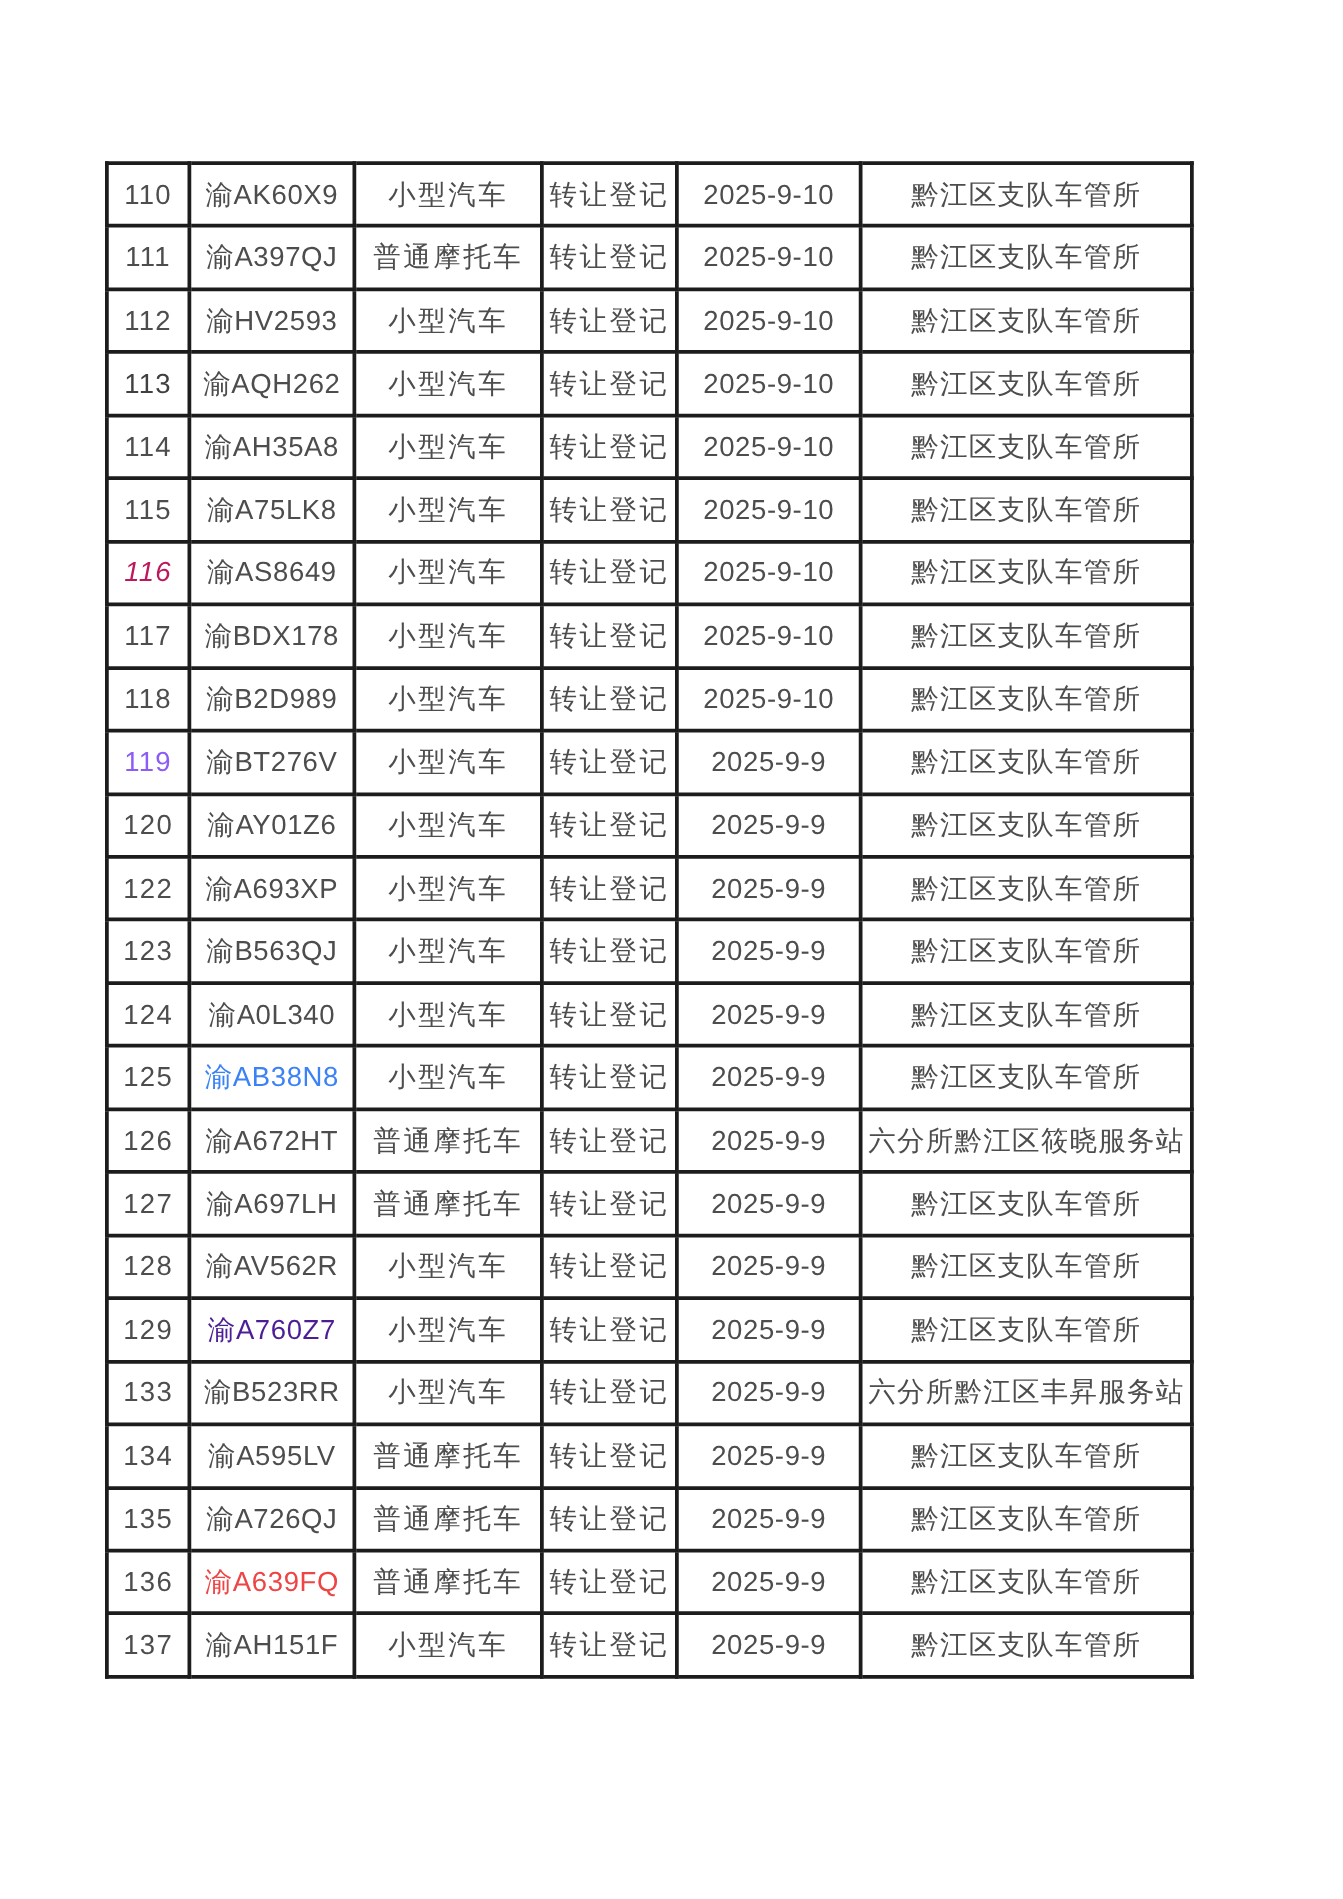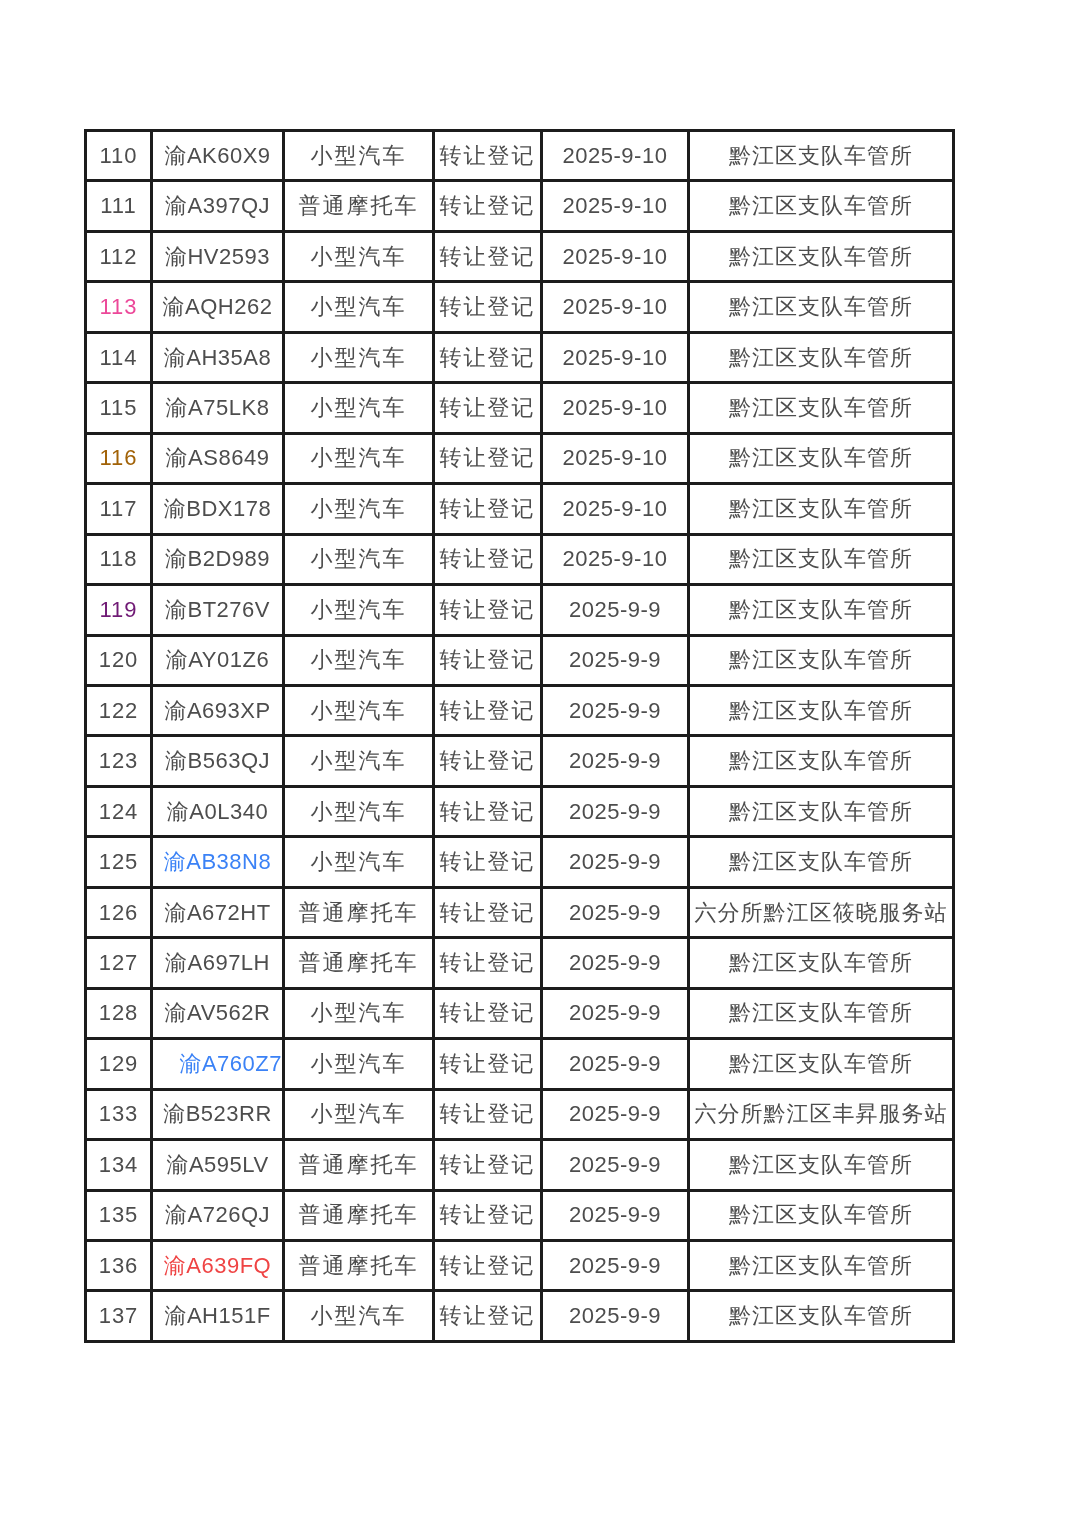--- a/index.html
+++ b/index.html
@@ -80,21 +80,21 @@
   <tr>
     <td class="cell-index" style="border-color: rgb(28, 28, 28); color: rgb(77, 77, 77);">112</td>
     <td class="cell-plate" style="border-color: rgb(28, 28, 28); color: rgb(77, 77, 77);">渝HV2593</td>
     <td class="cell-vtype" style="border-color: rgb(28, 28, 28); color: rgb(77, 77, 77);">小型汽车</td>
     <td class="cell-btype" style="border-color: rgb(28, 28, 28); color: rgb(77, 77, 77);">转让登记</td>
     <td class="cell-date" style="border-color: rgb(28, 28, 28); color: rgb(77, 77, 77);">2025-9-10</td>
     <td class="cell-office" style="border-color: rgb(28, 28, 28); color: rgb(77, 77, 77);">黔江区支队车管所</td>
   </tr>
 
   <tr>
-    <td class="cell-index" style="border-color: rgb(28, 28, 28); color: #ec4899;">113</td>
+    <td class="cell-index" style="border-color: rgb(28, 28, 28); color: #404040;">113</td>
     <td class="cell-plate" style="border-color: rgb(28, 28, 28); color: rgb(77, 77, 77);">渝AQH262</td>
     <td class="cell-vtype" style="border-color: rgb(28, 28, 28); color: rgb(77, 77, 77);">小型汽车</td>
     <td class="cell-btype" style="border-color: rgb(28, 28, 28); color: rgb(77, 77, 77);">转让登记</td>
     <td class="cell-date" style="border-color: rgb(28, 28, 28); color: rgb(77, 77, 77);">2025-9-10</td>
     <td class="cell-office" style="border-color: rgb(28, 28, 28); color: rgb(77, 77, 77);">黔江区支队车管所</td>
   </tr>
 
   <tr>
     <td class="cell-index" style="border-color: rgb(28, 28, 28); color: rgb(77, 77, 77);">114</td>
     <td class="cell-plate" style="border-color: rgb(28, 28, 28); color: rgb(77, 77, 77);">渝AH35A8</td>
@@ -107,21 +107,21 @@
   <tr>
     <td class="cell-index" style="border-color: rgb(28, 28, 28); color: rgb(77, 77, 77);">115</td>
     <td class="cell-plate" style="border-color: rgb(28, 28, 28); color: rgb(77, 77, 77);">渝A75LK8</td>
     <td class="cell-vtype" style="border-color: rgb(28, 28, 28); color: rgb(77, 77, 77);">小型汽车</td>
     <td class="cell-btype" style="border-color: rgb(28, 28, 28); color: rgb(77, 77, 77);">转让登记</td>
     <td class="cell-date" style="border-color: rgb(28, 28, 28); color: rgb(77, 77, 77);">2025-9-10</td>
     <td class="cell-office" style="border-color: rgb(28, 28, 28); color: rgb(77, 77, 77);">黔江区支队车管所</td>
   </tr>
 
   <tr>
-    <td class="cell-index" style="border-color: rgb(28, 28, 28); color: #a16207;">116</td>
+    <td class="cell-index" style="border-color: rgb(28, 28, 28); color: #be185d; font-style: italic;">116</td>
     <td class="cell-plate" style="border-color: rgb(28, 28, 28); color: rgb(77, 77, 77);">渝AS8649</td>
     <td class="cell-vtype" style="border-color: rgb(28, 28, 28); color: rgb(77, 77, 77);">小型汽车</td>
     <td class="cell-btype" style="border-color: rgb(28, 28, 28); color: rgb(77, 77, 77);">转让登记</td>
     <td class="cell-date" style="border-color: rgb(28, 28, 28); color: rgb(77, 77, 77);">2025-9-10</td>
     <td class="cell-office" style="border-color: rgb(28, 28, 28); color: rgb(77, 77, 77);">黔江区支队车管所</td>
   </tr>
 
   <tr>
     <td class="cell-index" style="border-color: rgb(28, 28, 28); color: rgb(77, 77, 77);">117</td>
     <td class="cell-plate" style="border-color: rgb(28, 28, 28); color: rgb(77, 77, 77);">渝BDX178</td>
@@ -134,21 +134,21 @@
   <tr>
     <td class="cell-index" style="border-color: rgb(28, 28, 28); color: rgb(77, 77, 77);">118</td>
     <td class="cell-plate" style="border-color: rgb(28, 28, 28); color: rgb(77, 77, 77);">渝B2D989</td>
     <td class="cell-vtype" style="border-color: rgb(28, 28, 28); color: rgb(77, 77, 77);">小型汽车</td>
     <td class="cell-btype" style="border-color: rgb(28, 28, 28); color: rgb(77, 77, 77);">转让登记</td>
     <td class="cell-date" style="border-color: rgb(28, 28, 28); color: rgb(77, 77, 77);">2025-9-10</td>
     <td class="cell-office" style="border-color: rgb(28, 28, 28); color: rgb(77, 77, 77);">黔江区支队车管所</td>
   </tr>
 
   <tr>
-    <td class="cell-index" style="border-color: rgb(28, 28, 28); color: #701a75;">119</td>
+    <td class="cell-index" style="border-color: rgb(28, 28, 28); color: #8b5cf6;">119</td>
     <td class="cell-plate" style="border-color: rgb(28, 28, 28); color: rgb(77, 77, 77);">渝BT276V</td>
     <td class="cell-vtype" style="border-color: rgb(28, 28, 28); color: rgb(77, 77, 77);">小型汽车</td>
     <td class="cell-btype" style="border-color: rgb(28, 28, 28); color: rgb(77, 77, 77);">转让登记</td>
     <td class="cell-date" style="border-color: rgb(28, 28, 28); color: rgb(77, 77, 77);">2025-9-9</td>
     <td class="cell-office" style="border-color: rgb(28, 28, 28); color: rgb(77, 77, 77);">黔江区支队车管所</td>
   </tr>
 
   <tr>
     <td class="cell-index" style="border-color: rgb(28, 28, 28); color: rgb(77, 77, 77);">120</td>
     <td class="cell-plate" style="border-color: rgb(28, 28, 28); color: rgb(77, 77, 77);">渝AY01Z6</td>
@@ -217,21 +217,21 @@
     <td class="cell-index" style="border-color: rgb(28, 28, 28); color: rgb(77, 77, 77);">128</td>
     <td class="cell-plate" style="border-color: rgb(28, 28, 28); color: rgb(77, 77, 77);">渝AV562R</td>
     <td class="cell-vtype" style="border-color: rgb(28, 28, 28); color: rgb(77, 77, 77);">小型汽车</td>
     <td class="cell-btype" style="border-color: rgb(28, 28, 28); color: rgb(77, 77, 77);">转让登记</td>
     <td class="cell-date" style="border-color: rgb(28, 28, 28); color: rgb(77, 77, 77);">2025-9-9</td>
     <td class="cell-office" style="border-color: rgb(28, 28, 28); color: rgb(77, 77, 77);">黔江区支队车管所</td>
   </tr>
 
   <tr>
     <td class="cell-index" style="border-color: rgb(28, 28, 28); color: rgb(77, 77, 77);">129</td>
-    <td class="cell-plate" style="border-color: rgb(28, 28, 28); color: #3b82f6; text-align: right;">渝A760Z7</td>
+    <td class="cell-plate" style="border-color: rgb(28, 28, 28); color: #4c1d95;">渝A760Z7</td>
     <td class="cell-vtype" style="border-color: rgb(28, 28, 28); color: rgb(77, 77, 77);">小型汽车</td>
     <td class="cell-btype" style="border-color: rgb(28, 28, 28); color: rgb(77, 77, 77);">转让登记</td>
     <td class="cell-date" style="border-color: rgb(28, 28, 28); color: rgb(77, 77, 77);">2025-9-9</td>
     <td class="cell-office" style="border-color: rgb(28, 28, 28); color: rgb(77, 77, 77);">黔江区支队车管所</td>
   </tr>
 
 
 
 
   <tr>

